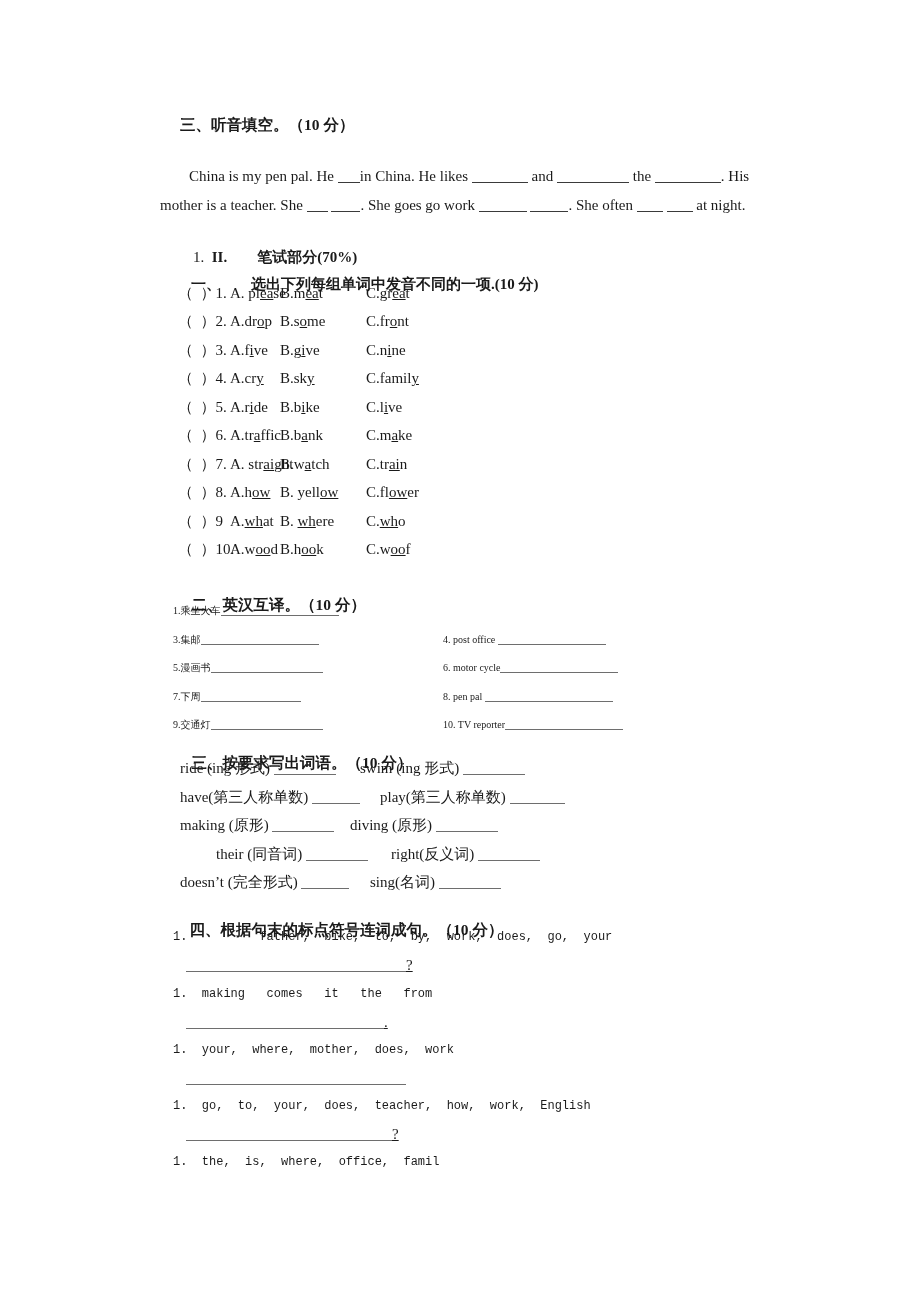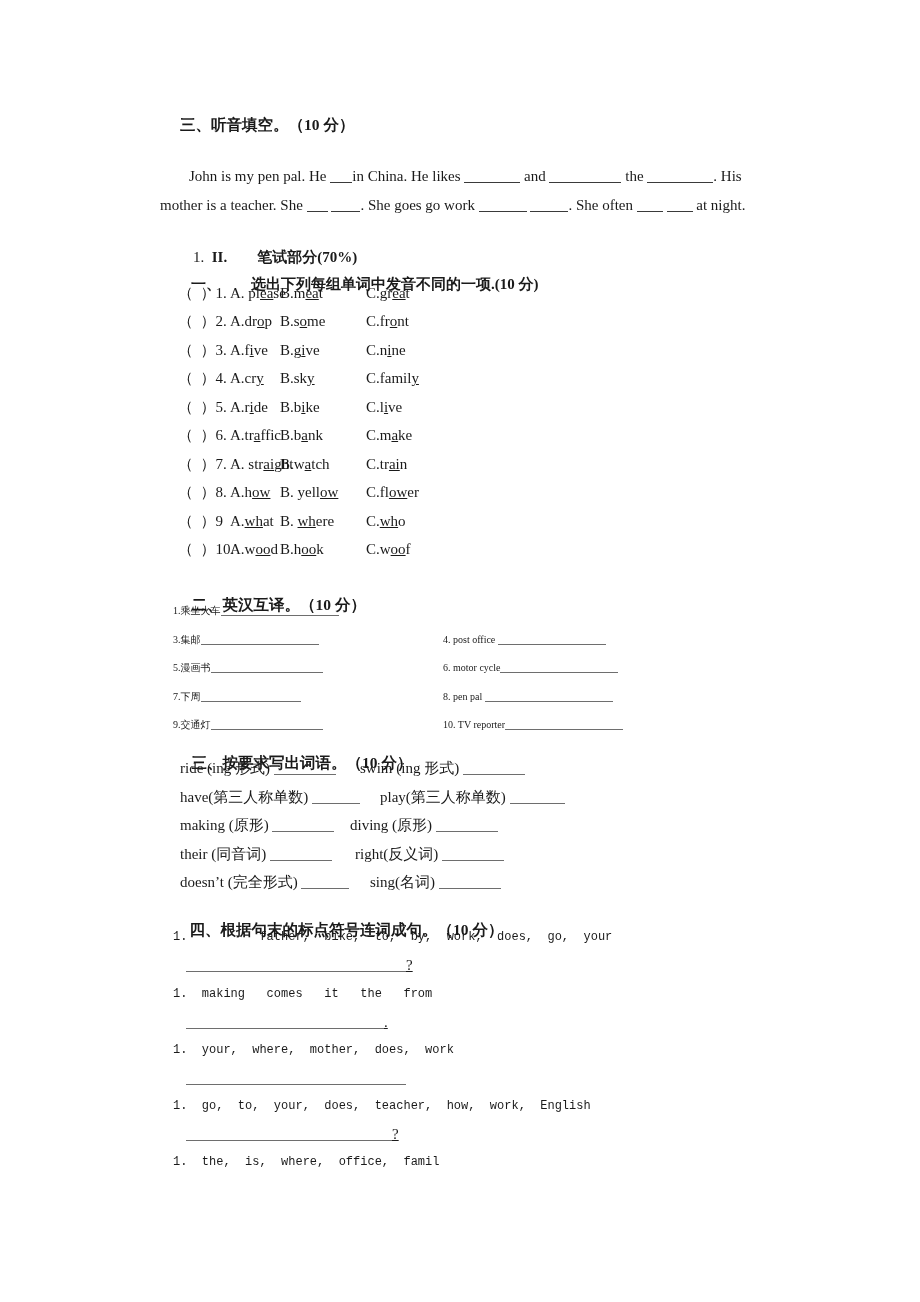--- a/index.html
+++ b/index.html
@@ -77,21 +77,21 @@
   .so-ans .mark{margin-left:-2px;}
 </style>
 </head>
 <body>
 
 <div class="page">
 
   <div class="row h-sec" id="sec-listen-title">三、听音填空。（10 分）</div>
 
   <div class="row body-line" id="cloze-l1">
-    <span>John is my pen pal. He </span><span class="bl" style="width:22px"></span><span>in China. He likes </span><span class="bl" style="width:56px"></span><span> and </span><span class="bl" style="width:72px"></span><span> the </span><span class="bl" style="width:66px"></span><span>. His</span>
+    <span>China is my pen pal. He </span><span class="bl" style="width:22px"></span><span>in China. He likes </span><span class="bl" style="width:56px"></span><span> and </span><span class="bl" style="width:72px"></span><span> the </span><span class="bl" style="width:66px"></span><span>. His</span>
   </div>
 
   <div class="row body-line" id="cloze-l2">
     <span>mother is a teacher. She </span><span class="bl" style="width:21px"></span><span> </span><span class="bl" style="width:29px"></span><span>. She goes go work </span><span class="bl" style="width:48px"></span><span> </span><span class="bl" style="width:38px"></span><span>. She often </span><span class="bl" style="width:26px"></span><span> </span><span class="bl" style="width:26px"></span><span> at night.</span>
   </div>
 
   <div class="row" id="part2-head">
     <span class="num">1.</span><span>  </span><span class="rn">II.</span><span>        </span><span class="zh">笔试部分(70%)</span>
   </div>
 
@@ -123,21 +123,21 @@
       <div class="row tr" style="top: 714px; width: 520px;"><span style="white-space: pre;"><span>9.</span><span>交通灯</span><span class="bl-dot" style="width: 112px;"></span></span><span class="col2"><span>10. </span><span>TV reporter</span><span class="bl-dot" style="width: 118px;"></span></span></div>
     </div>
 
   <div class="row h-sec" id="sec3-title">
     <span>三、</span><span>按要求写出词语。（10 分）</span>
   </div>
   <div id="wf-list">
       <div class="row wf" style="top: 758px; width: 460px;"><span style="white-space: pre;"><span>ride (ing 形式) </span><span class="bl-dot" style="width: 62px;"></span></span><span class="col2" style="left: 180px;"><span>swim (ing 形式) </span><span class="bl-dot" style="width: 62px;"></span></span></div>
       <div class="row wf" style="top: 787px; width: 460px;"><span style="white-space: pre;"><span>have(第三人称单数) </span><span class="bl-dot" style="width: 48px;"></span></span><span class="col2" style="left: 200px;"><span>play(第三人称单数) </span><span class="bl-dot" style="width: 55px;"></span></span></div>
       <div class="row wf" style="top: 815px; width: 460px;"><span style="white-space: pre;"><span>making (原形) </span><span class="bl-dot" style="width: 62px;"></span></span><span class="col2" style="left: 170px;"><span>diving (原形) </span><span class="bl-dot" style="width: 62px;"></span></span></div>
-      <div class="row wf" style="top: 844px; width: 460px;"><span style="white-space: pre;"><span>their (同音词) </span><span class="bl-dot" style="width: 62px;"></span></span><span class="col2" style="left: 175px;"><span>right(反义词) </span><span class="bl-dot" style="width: 62px;"></span></span></div>
+      <div class="row wf" style="top: 844px; width: 460px; margin-left: 36px;"><span style="white-space: pre;"><span>their (同音词) </span><span class="bl-dot" style="width: 62px;"></span></span><span class="col2" style="left: 175px;"><span>right(反义词) </span><span class="bl-dot" style="width: 62px;"></span></span></div>
       <div class="row wf" style="top: 872px; width: 460px;"><span style="white-space: pre;"><span>doesn’t (完全形式) </span><span class="bl-dot" style="width: 48px;"></span></span><span class="col2" style="left: 190px;"><span>sing(名词) </span><span class="bl-dot" style="width: 62px;"></span></span></div>
     </div>
 
   <div class="row h-sec" id="sec4-title">
     <span>四、</span><span>根据句末的标点符号连词成句。（10 分）</span>
   </div>
   <div id="so-list">
       <div class="row so-words" style="top: 927px;"><span>1.          </span><span>father,  bike,  to,  by,  work,  does,  go,  your</span></div>
       <div class="row so-ans" style="top: 955px;"><span class="bl-dot" style="width: 222px;"></span><span class="mark u">?</span></div>
       <div class="row so-words" style="top: 984px;"><span>1.  </span><span>making   comes   it   the   from</span></div>

